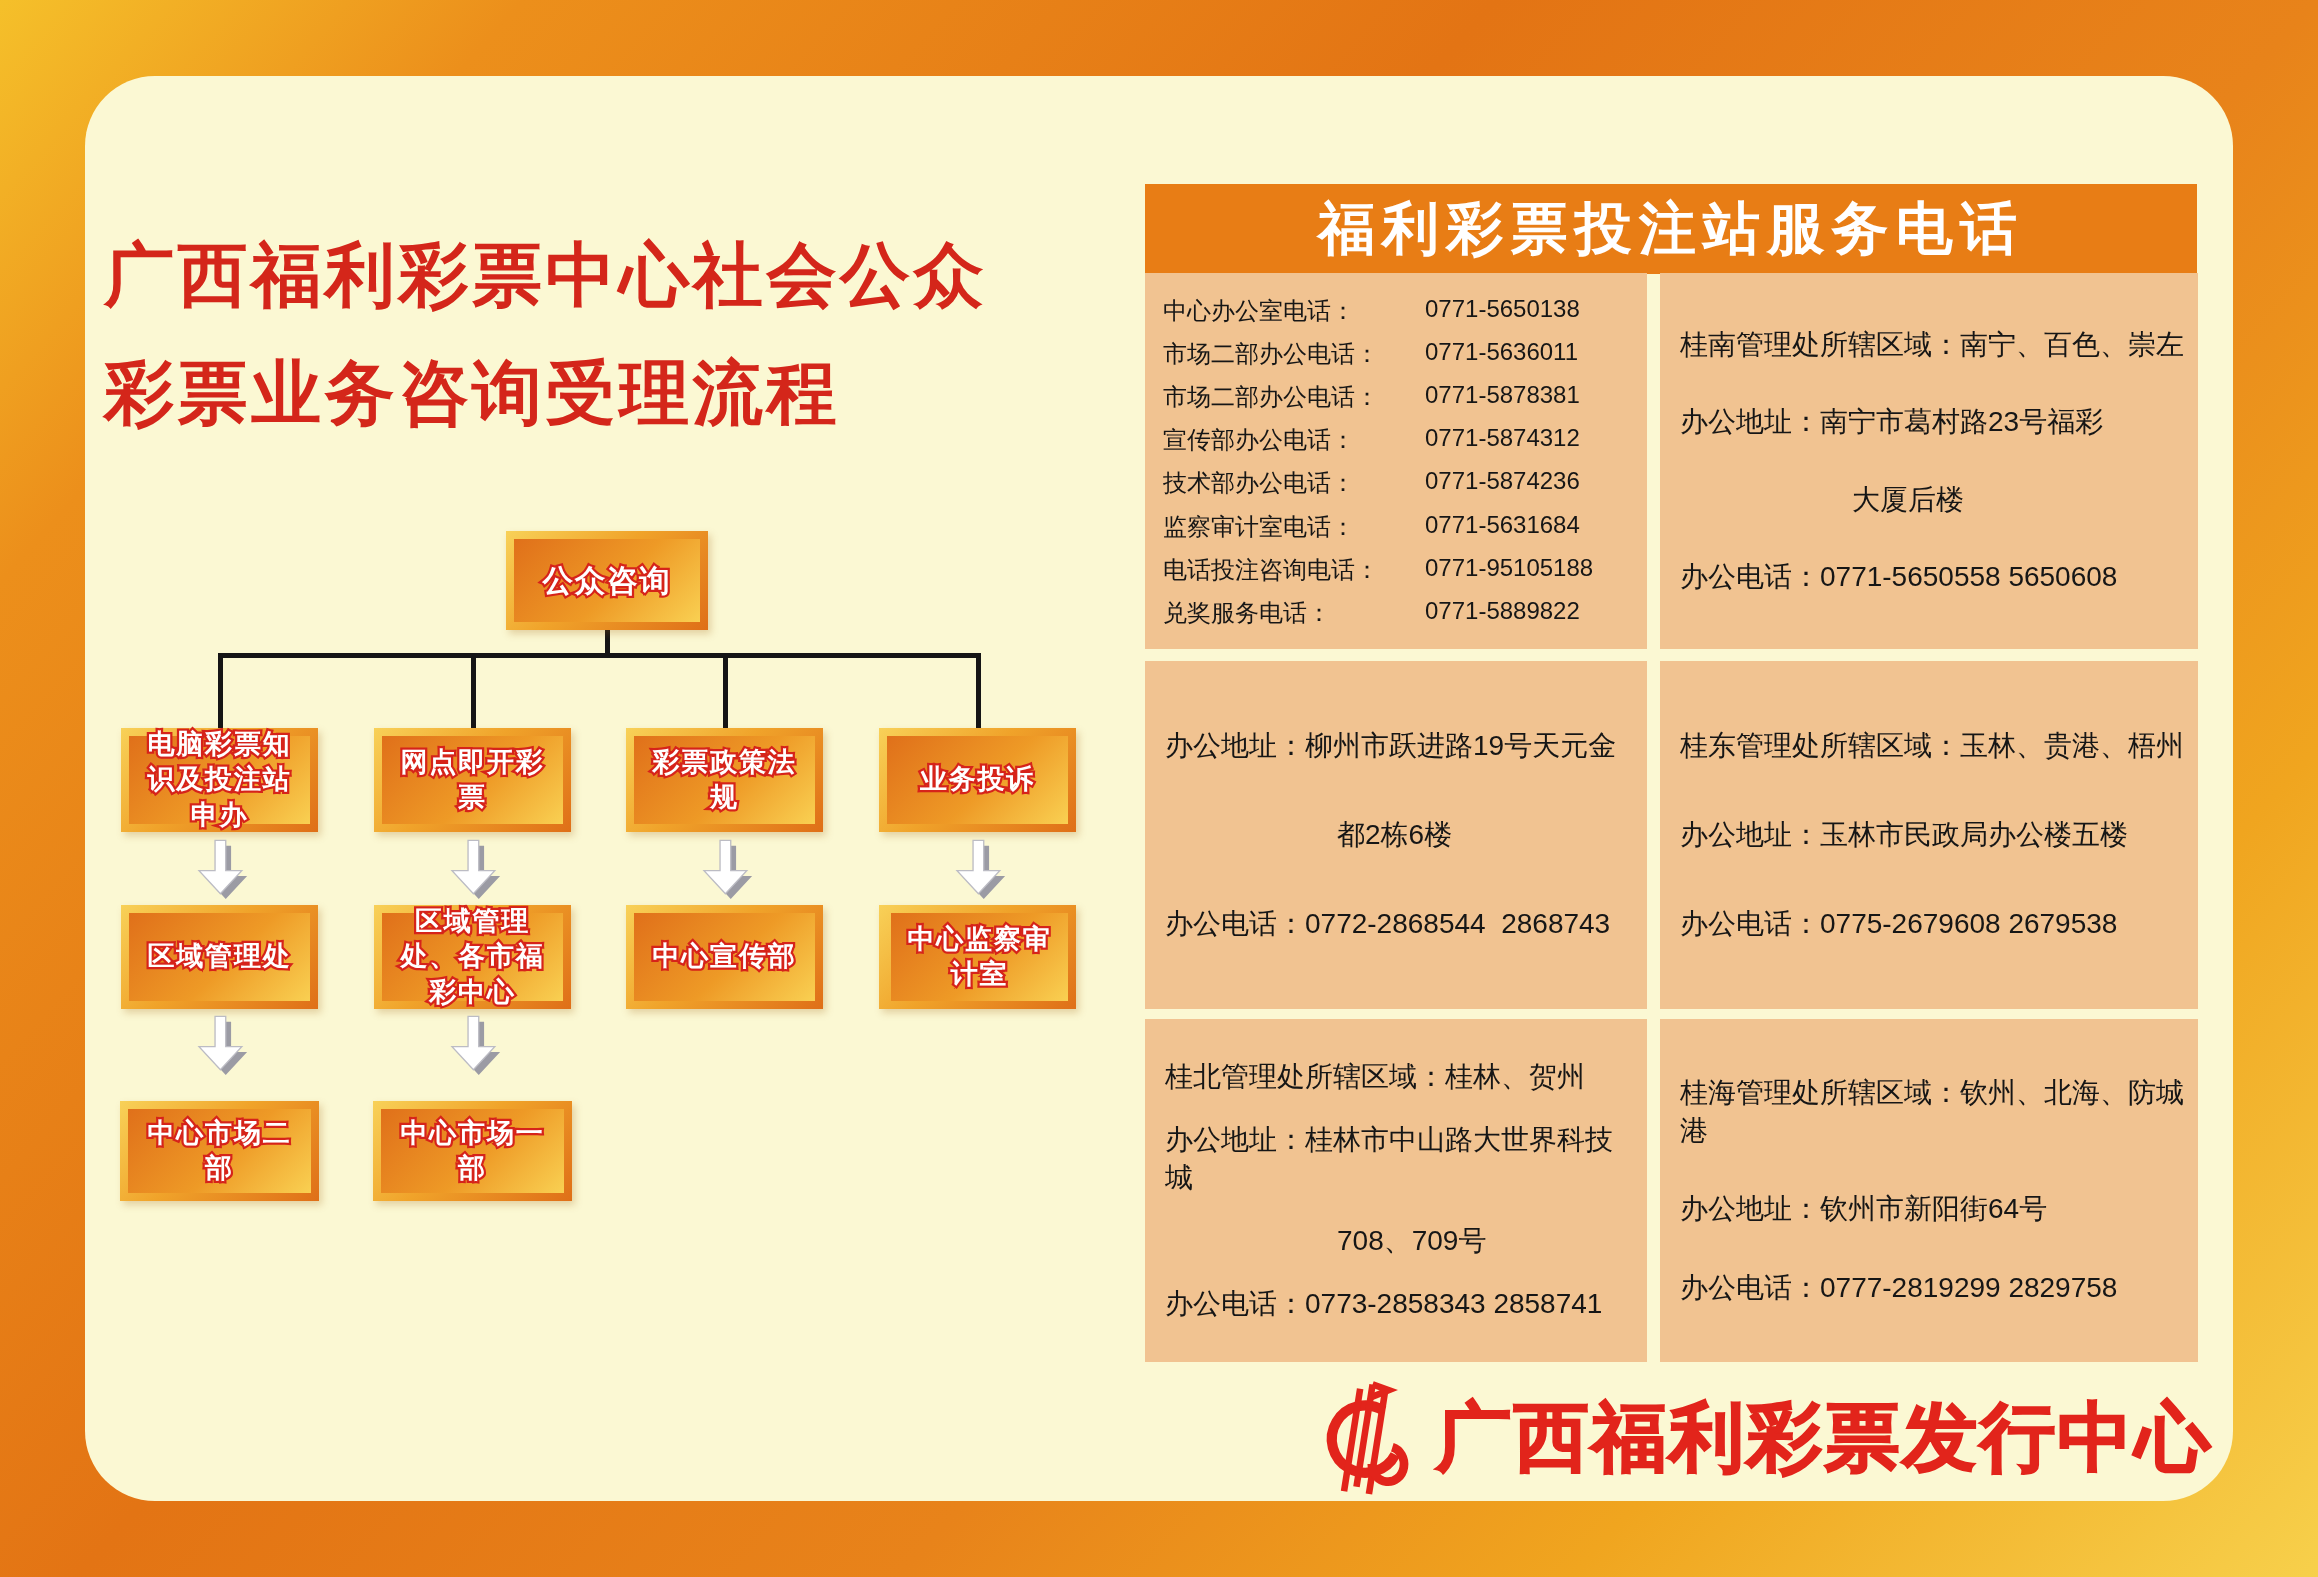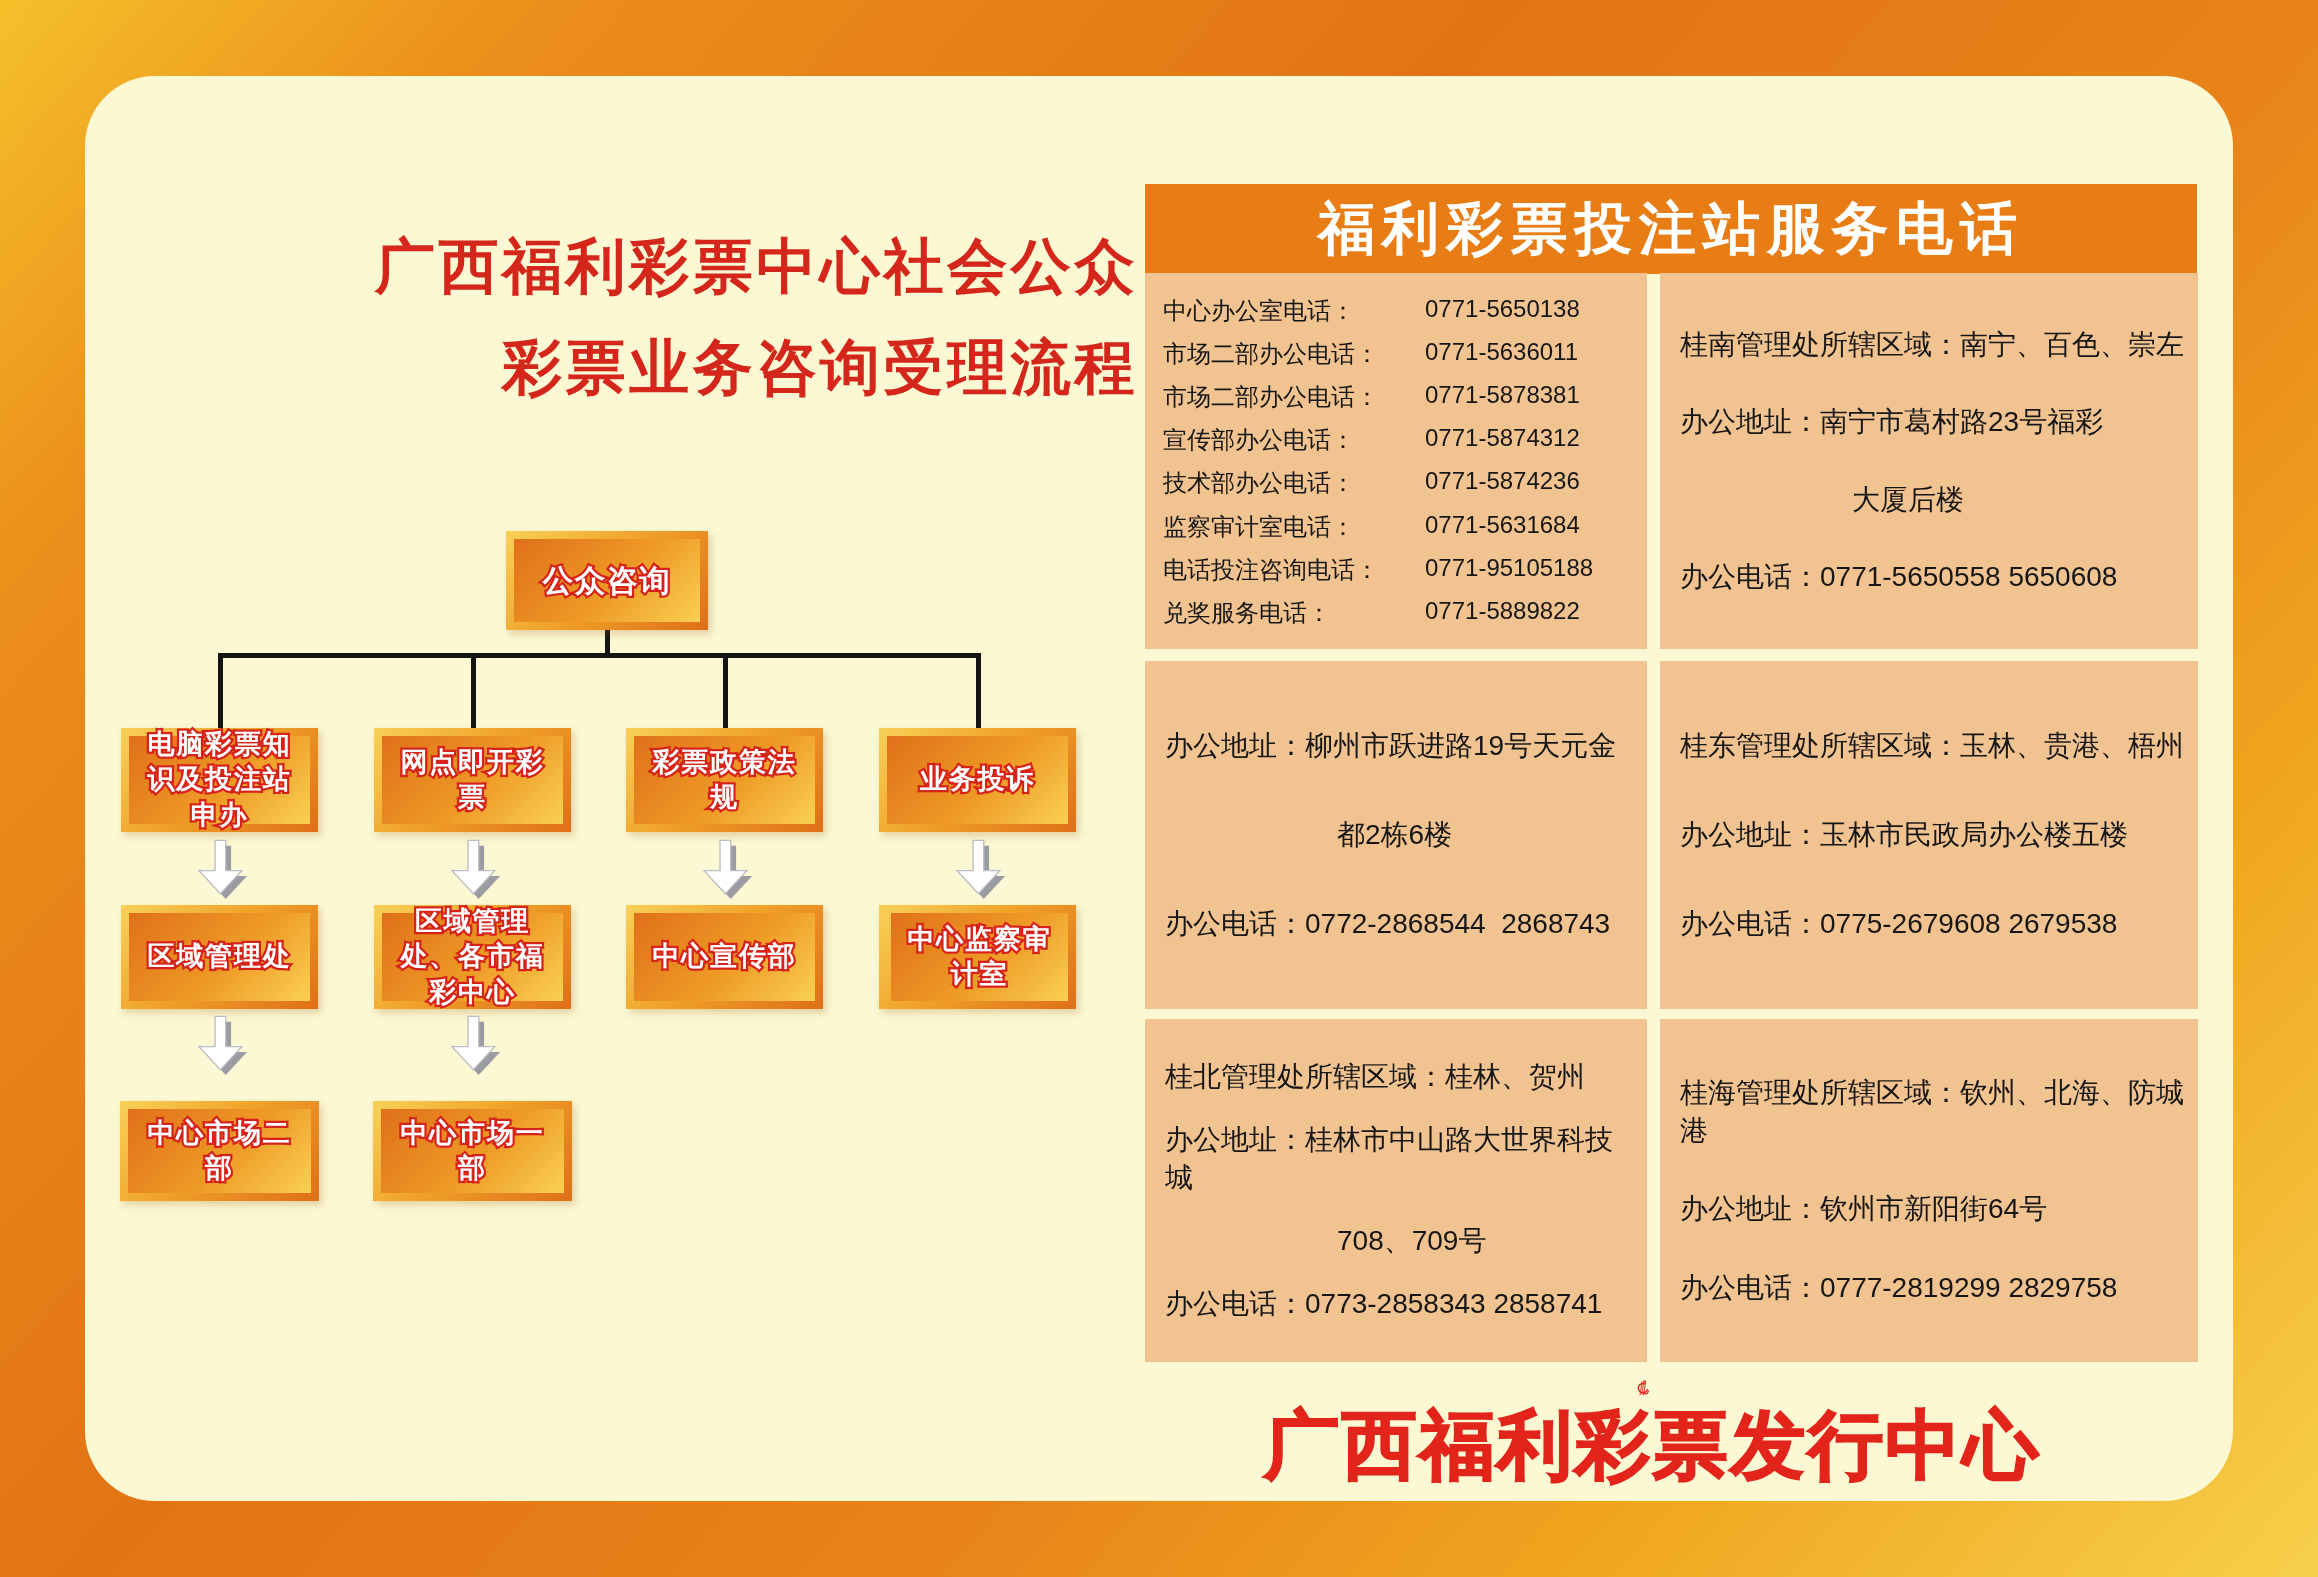--- a/index.html
+++ b/index.html
@@ -2,22 +2,22 @@
 <html style="font-size:14.3px"><head>
 <meta charset="utf-8">
 <style>
   html,body{margin:0;padding:0;}
   body{font-family:"Liberation Sans", sans-serif;}
   .stage{position:relative;width:2319px;height:1577px;overflow:hidden;
     background:linear-gradient(132deg,#f5c02a 0%,#ec8f1b 14%,#e37414 40%,#e8831a 62%,#f0a51f 80%,#f7d04b 100%);}
   .card{position:absolute;left:85px;top:76px;width:2148px;height:1425px;border-radius:70px;background:#fbf8d3;}
 
   
-  .poster-title{position:absolute;left:116px;top:217px;width:1022px;text-align:right;
-    color:#d4261a;font-size:60px;font-weight:bold;letter-spacing:3.6px;line-height:1.68;
+  .poster-title{position:absolute;left:104px;top:217px;width:1022px;text-align:left;
+    color:#d4261a;font-size:70px;font-weight:bold;letter-spacing:3.6px;line-height:1.68;
     font-family:"Liberation Serif", serif;}
 
   
   .box{position:absolute;padding:8px;box-sizing:border-box;
     background:linear-gradient(135deg,#f8d158 0%,#f0a32a 45%,#df6f18 100%);
     box-shadow:2.7px 3.6px 7.2px rgba(160,95,15,.25);}
   .box-inner{width:100%;height:100%;display:flex;align-items:center;justify-content:center;
     background:linear-gradient(135deg,#e0701a 0%,#ee9a26 55%,#f9d052 100%);}
   .box-label{color:#fff;font-weight:bold;text-align:center;font-size:27px;line-height:1.3;
     letter-spacing:1.8px;padding:0 7.2px;
@@ -37,21 +37,21 @@
   .phones{display:flex;flex-direction:column;justify-content:space-evenly;padding:10.8px 7.2px 9px 18px;}
   .ph-row{display:flex;white-space:nowrap;font-size:24px;font-weight:500;}
   .ph-row .lbl{flex:0 0 262px;overflow:visible;}
   .office{display:flex;flex-direction:column;justify-content:space-evenly;padding:14.3px 10.8px 14.3px 20px;}
   .oline{font-size:28px;font-weight:500;white-space:nowrap;}
   .oline .val{white-space:pre-wrap;}
   .addr2{padding-left:172px;}
   .addr2:has(span:empty){display:none;}
 
   
-  .footer{position:absolute;left:1244px;top:1380px;height:117px;display:flex;align-items:center;flex-direction:column;}
+  .footer{position:absolute;left:1316px;top:1380px;height:117px;display:flex;align-items:center;}
   .footer-org{color:#e2241b;font-size:75px;font-weight:bold;letter-spacing:2.7px;margin-left:20px;
     -webkit-text-stroke:1.8px #e2241b;paint-order:stroke fill;}
 </style>
 </head>
 <body>
 
 <div class="stage">
   <div class="card"></div>
 
   <div class="poster-title">

